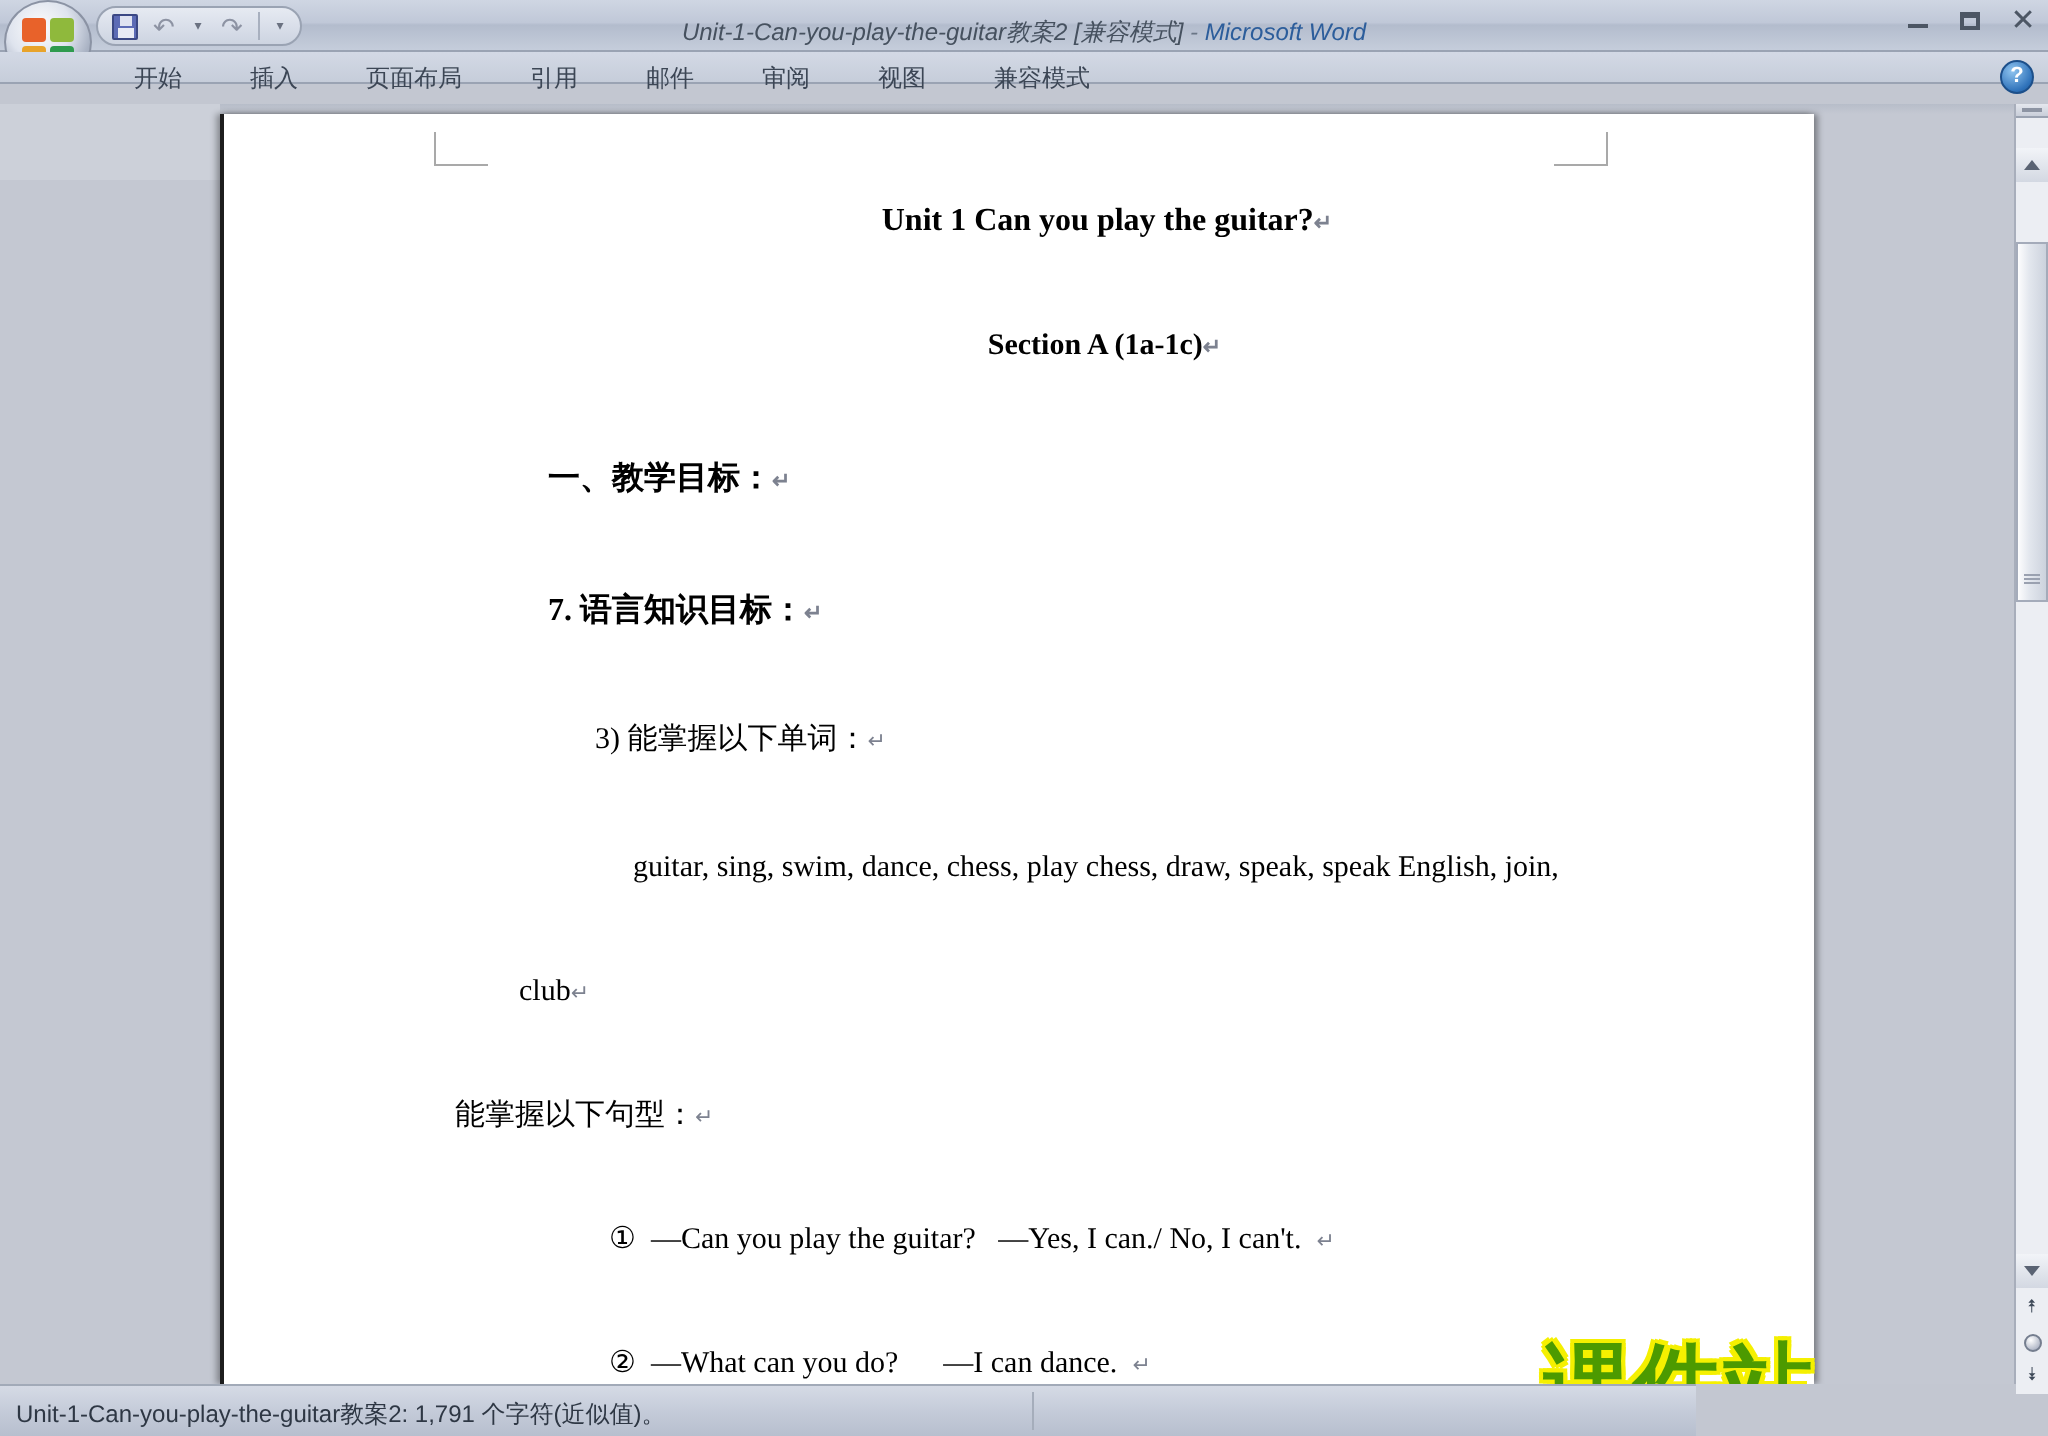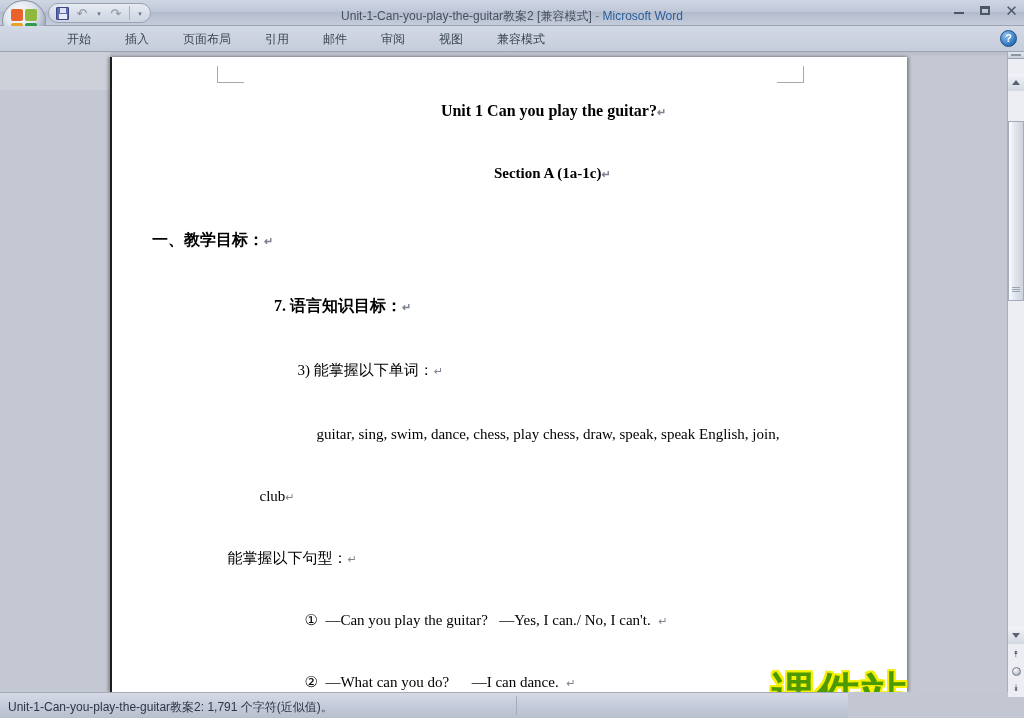--- a/index.html
+++ b/index.html
@@ -33,20 +33,21 @@
   }
   .title-text {
     position: absolute;
     top: 8px;
     left: 0;
     width: 1024px;
     text-align: center;
     font-size: 12px;
     color: #46515f;
     white-space: nowrap;
+    font-style: italic;
   }
   .title-text .app-name {
     color: #2c5d9b;
   }
   .title-text .dash {
     color: #6a7686;
   }
 
   
   .office-orb {
@@ -174,21 +175,21 @@
     text-align: center;
     line-height: 15px;
     font-family: "Liberation Sans", sans-serif;
   }
 
   
   .ribbon {
     position: absolute;
     top: 26px; left: 0;
     width: 1024px;
-    height: 26px;
+    height: 16px;
     background: linear-gradient(to bottom, #d3d9e5 0%, #c6cdda 100%);
     border-bottom: 1px solid #9aa3b3;
     box-sizing: border-box;
   }
   .tabs {
     position: absolute;
     left: 50px;
     top: 0;
     display: flex;
     height: 26px;
@@ -498,21 +499,21 @@
 
       <div class="doc">
 
         <div class="line b" style="text-align:center; font-size:16px; padding-top:6px;">
           <span>Unit 1 Can you play the guitar?</span><span class="pilcrow">↵</span>
         </div>
         <div class="line b" style="text-align:center; font-size:15px; padding-top:16px;">
           <span>Section A (1a-1c)</span><span class="pilcrow">↵</span>
         </div>
 
-        <div class="line b" style="padding-top:20px; font-size:16px;">
+        <div class="line b" style="padding-left:122px; padding-top:20px; font-size:16px;">
           <span>一、教学目标：</span><span class="pilcrow">↵</span>
         </div>
         <div class="line b" style="padding-left:122px; padding-top:18px; font-size:16px;">
           <span>7. 语言知识目标：</span><span class="pilcrow">↵</span>
         </div>
         <div class="line" style="padding-left:148px; padding-top:18px;">
           <span>3) 能掌握以下单词：</span><span class="pilcrow">↵</span>
         </div>
         <div class="line" style="padding-left:167px; padding-top:19px;">
           <span>guitar, sing, swim, dance, chess, play chess, draw, speak, speak English, join,</span>

